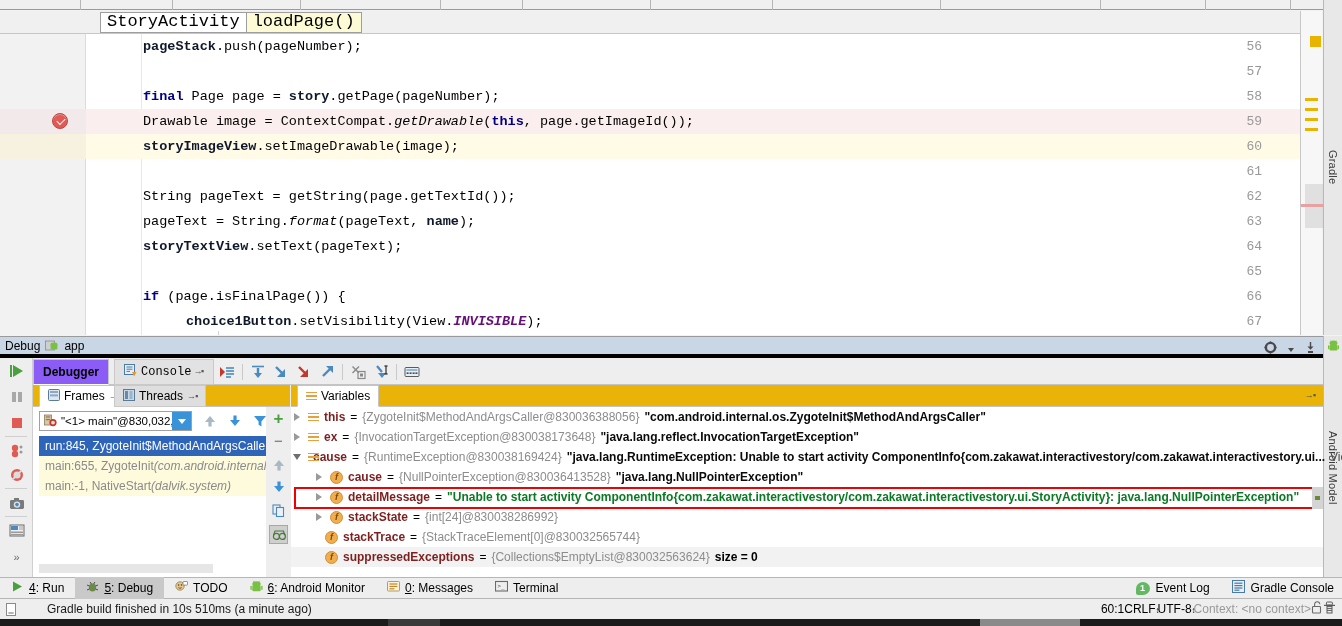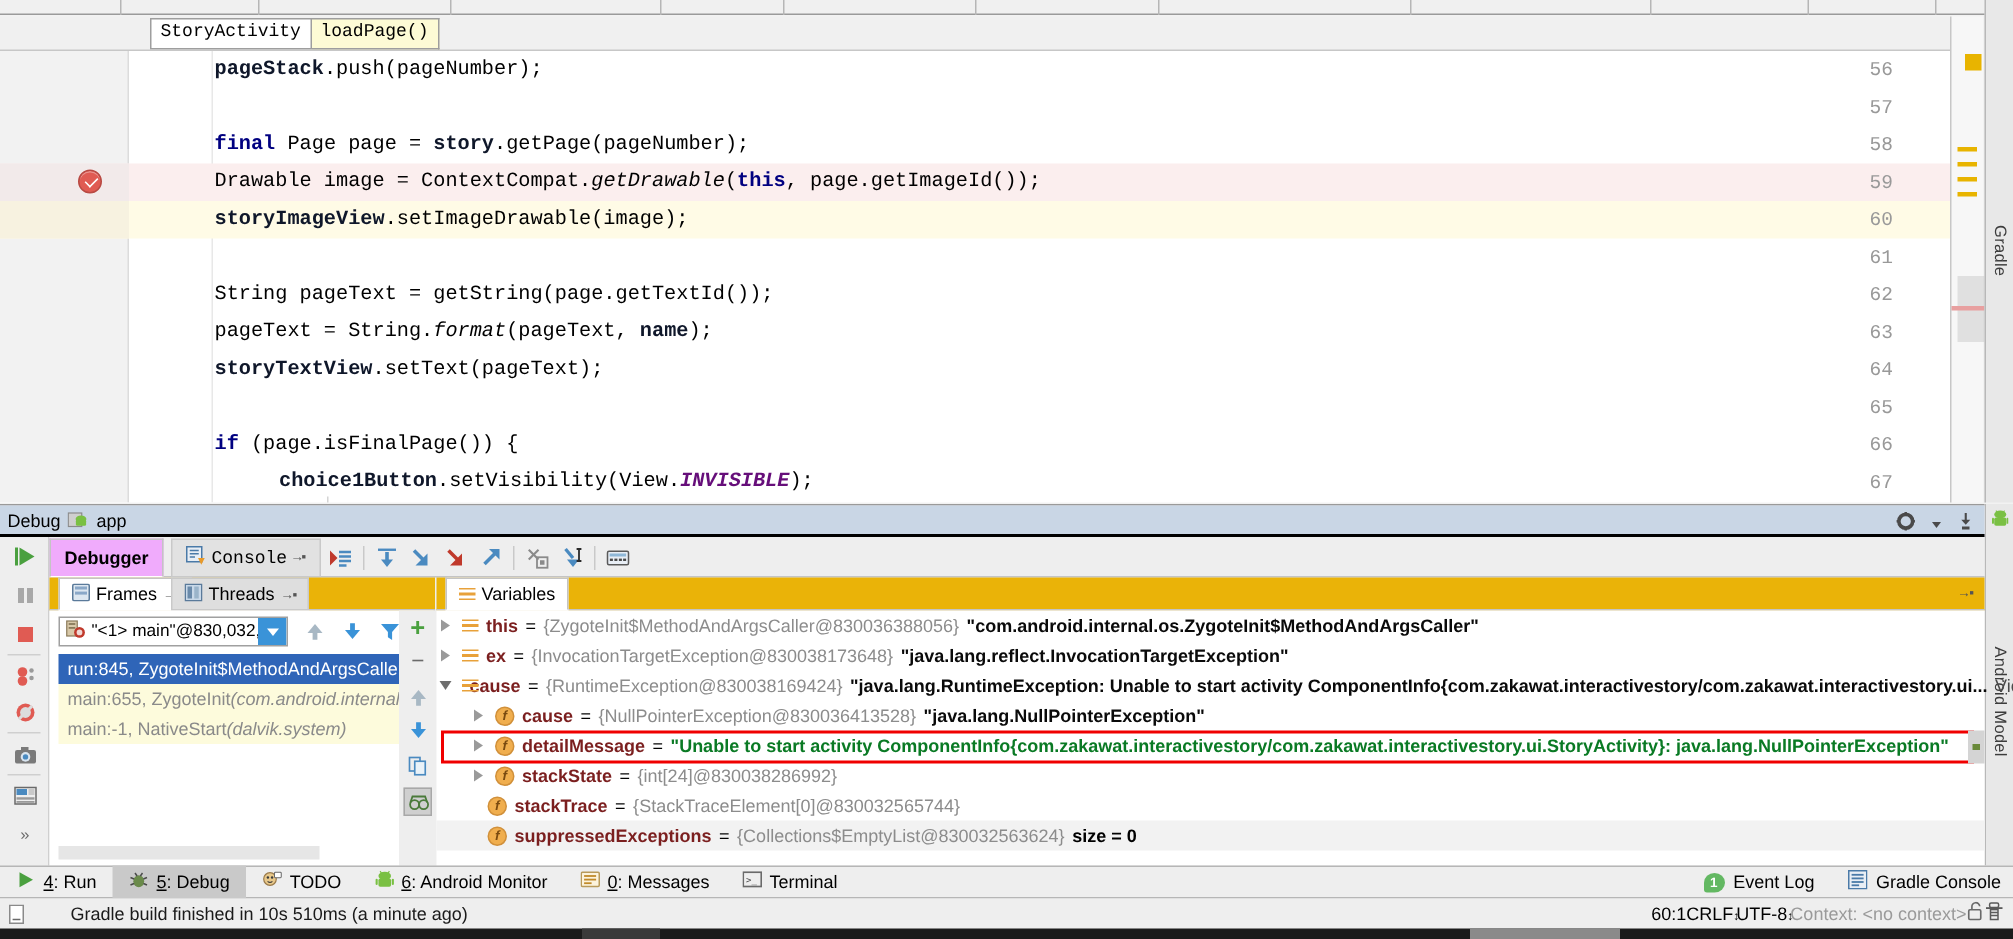--- a/index.html
+++ b/index.html
@@ -29,21 +29,21 @@
 
   
   .breadcrumbs {
     position: absolute; left: 0; top: 11px; width: 1300px; height: 23px;
     background: #f0f0f0;
     border-bottom: 1px solid #c7c7c7;
     display: flex; align-items: center;
   }
   .crumb {
     font-family: "Liberation Mono", monospace;
-    font-size: 12px;
+    font-size: 17px;
     padding: 2px 6px 3px 6px;
     border: 1px solid #9e9e9e;
     margin-left: 0px;
     line-height: 13px;
     height: 21px;
     display: flex; align-items: center;
   }
   .crumb.first { margin-left: 100px; background: #ffffff; }
   .crumb.second { background: #fdfbd5; border-left: none; }
 
@@ -139,21 +139,21 @@
   }
 
   
   .debugwin {
     position: absolute; left: 0; top: 336px; width: 1323px; height: 241px;
     background: #eeeeee; border-top: 1px solid #9a9a9a;
   }
   .dw-title {
     position: absolute; left: 0; top: 0; width: 1323px; height: 21px;
     background: #c9d6e5;
-    border-bottom: 2px solid #000000;
+    border-bottom: 4px solid #000000;
     display: flex; align-items: center; gap: 5px;
     padding-left: 5px;
     font-size: 12px;
   }
   .dw-title .t-right {
     position: absolute; right: 6px; top: 0; height: 21px;
     display: flex; align-items: center; gap: 10px;
   }
   .gear {
     position: relative; width: 13px; height: 13px;
@@ -185,21 +185,21 @@
     background: #eeeeee;
     border-bottom: 1px solid #c4c4c4;
   }
   .ttab {
     position: absolute; top: 1px; height: 26px;
     display: flex; align-items: center; gap: 4px;
     padding: 0 9px;
     font-size: 12px;
   }
   .ttab.active {
-    background: #f0abfc;
+    background: #8b5cf6;
     border: 1px solid #c4c4c4; border-bottom: 1px solid #ffffff;
     font-weight: bold;
   }
   .ttab.inactive { background: #e2e2e2; border: 1px solid #c9c9c9; font-family: Liberation Mono, monospace; }
   .pinmark { font-size: 9px; color: #555; letter-spacing: -1px; }
 
   .stepbtns {
     position: absolute; left: 183px; top: 2px; height: 23px;
     display: flex; align-items: center; gap: 1px;
   }

